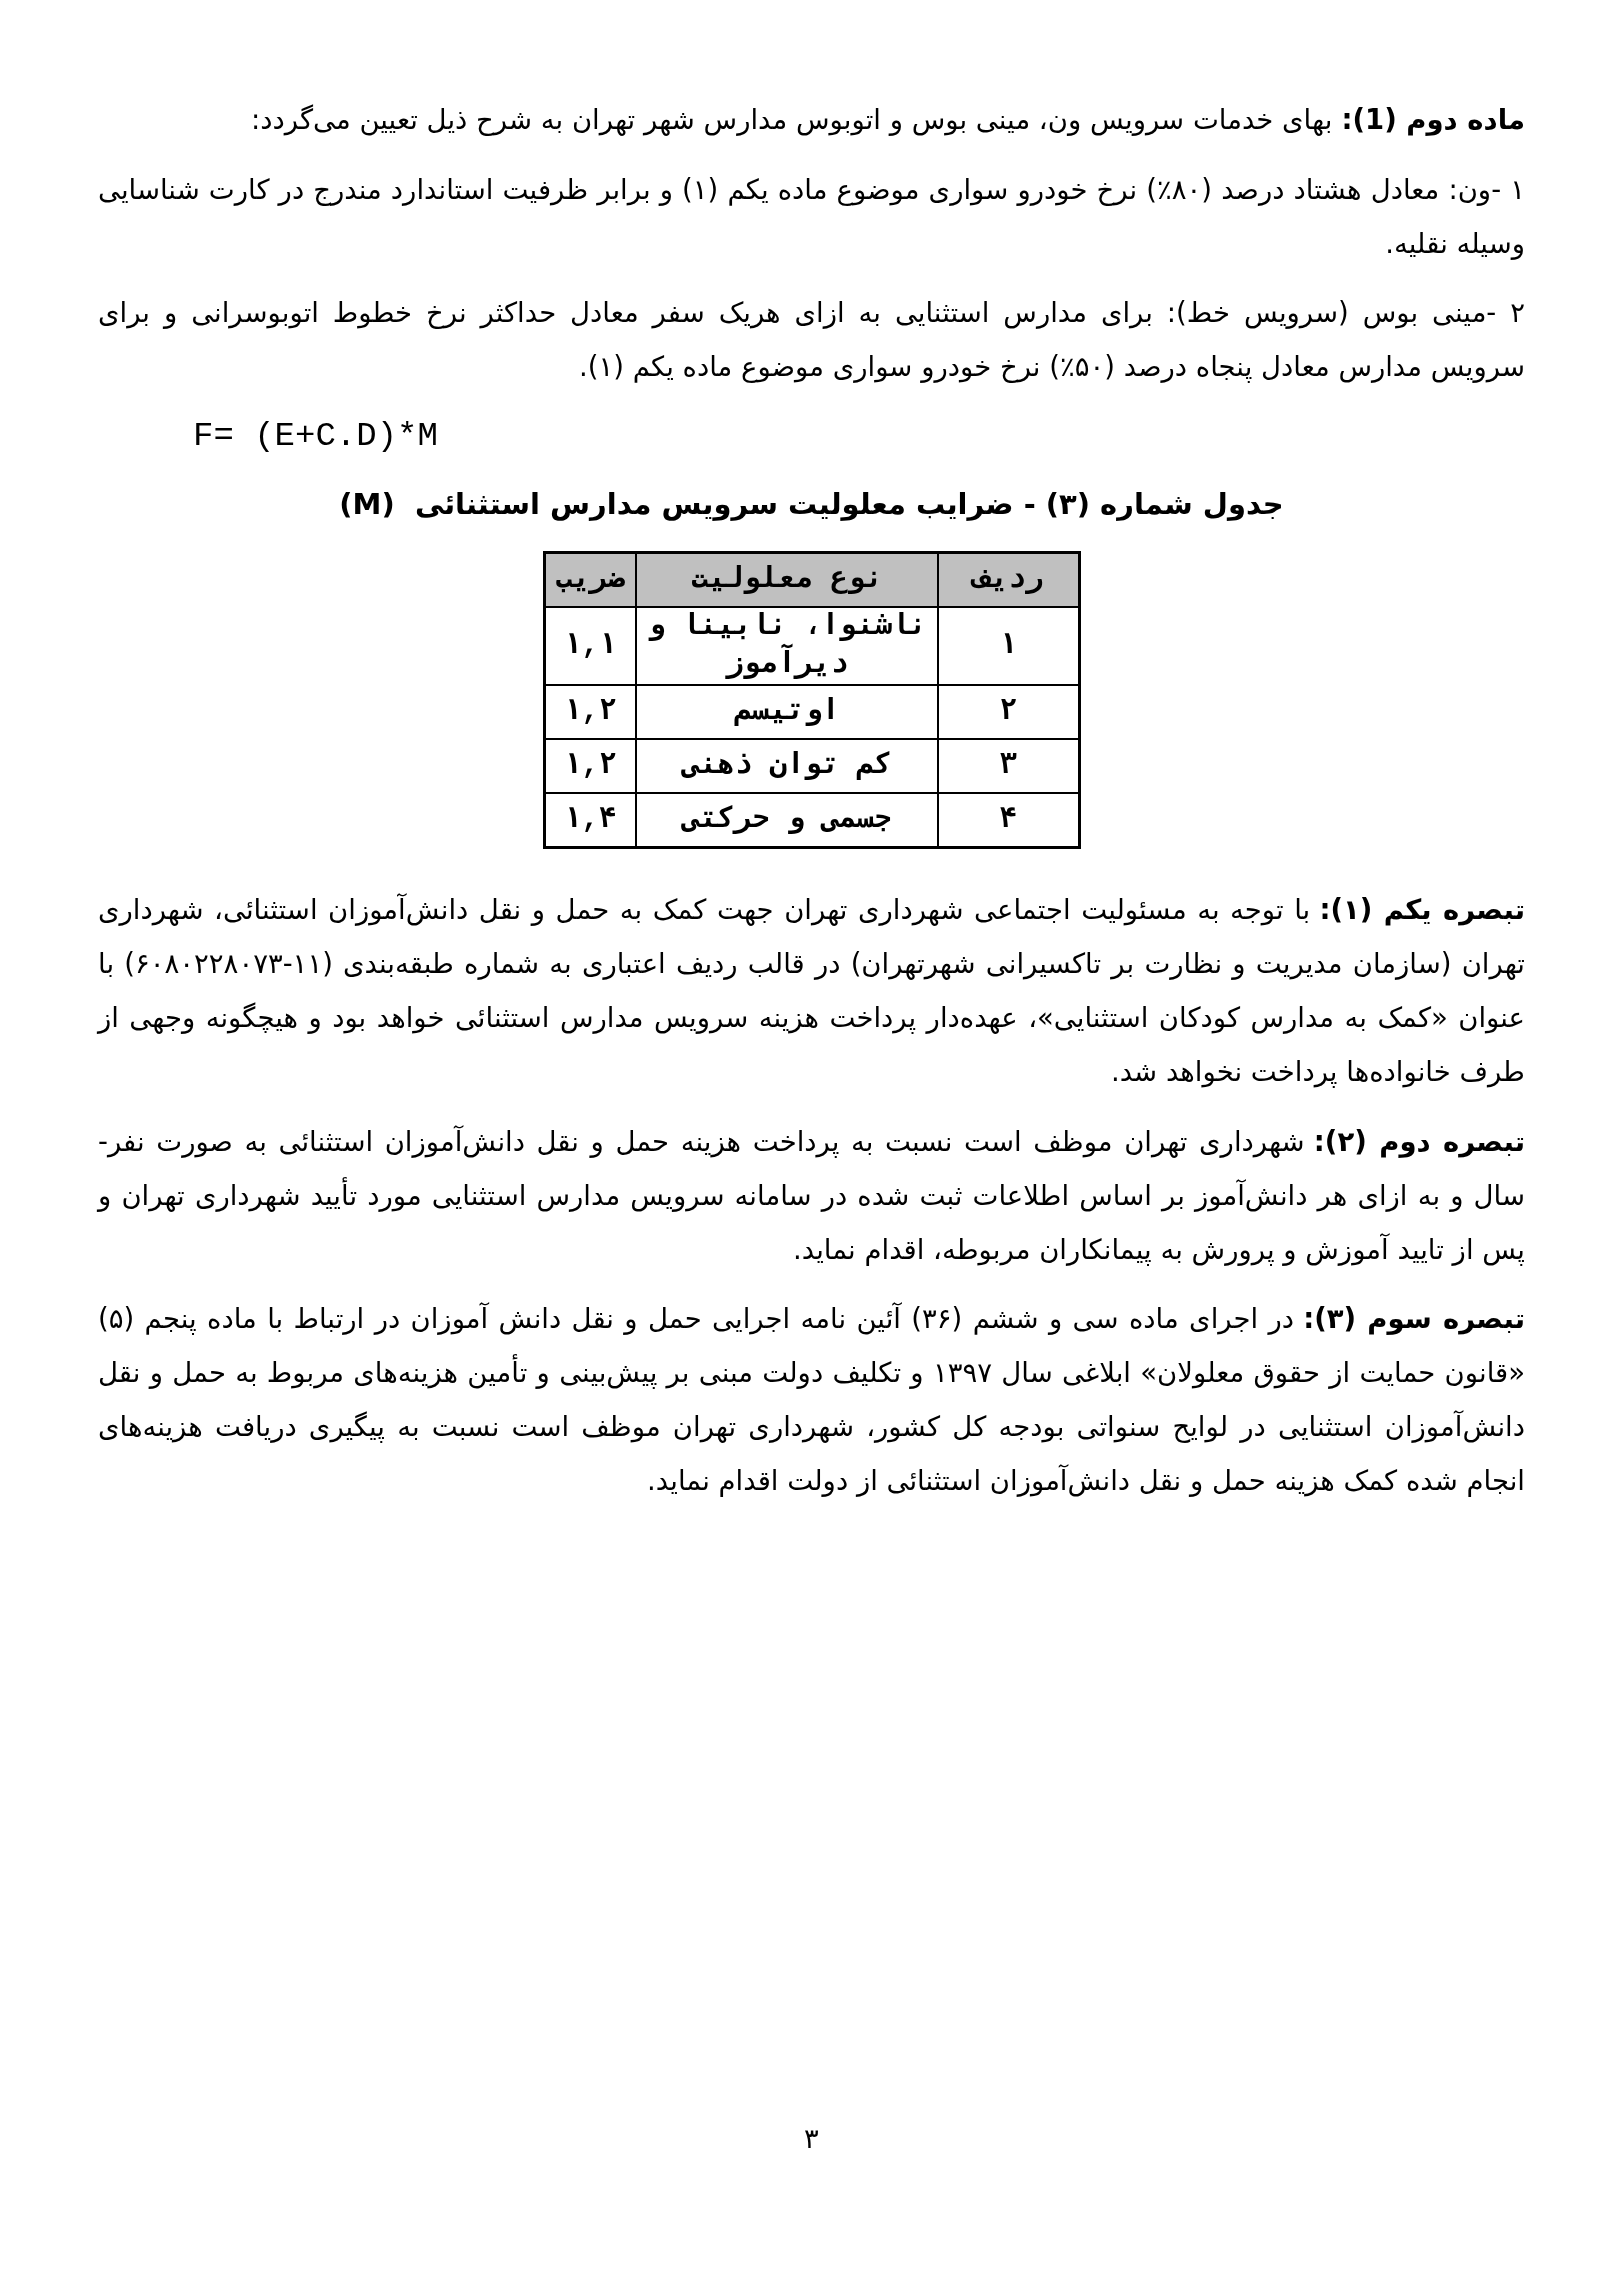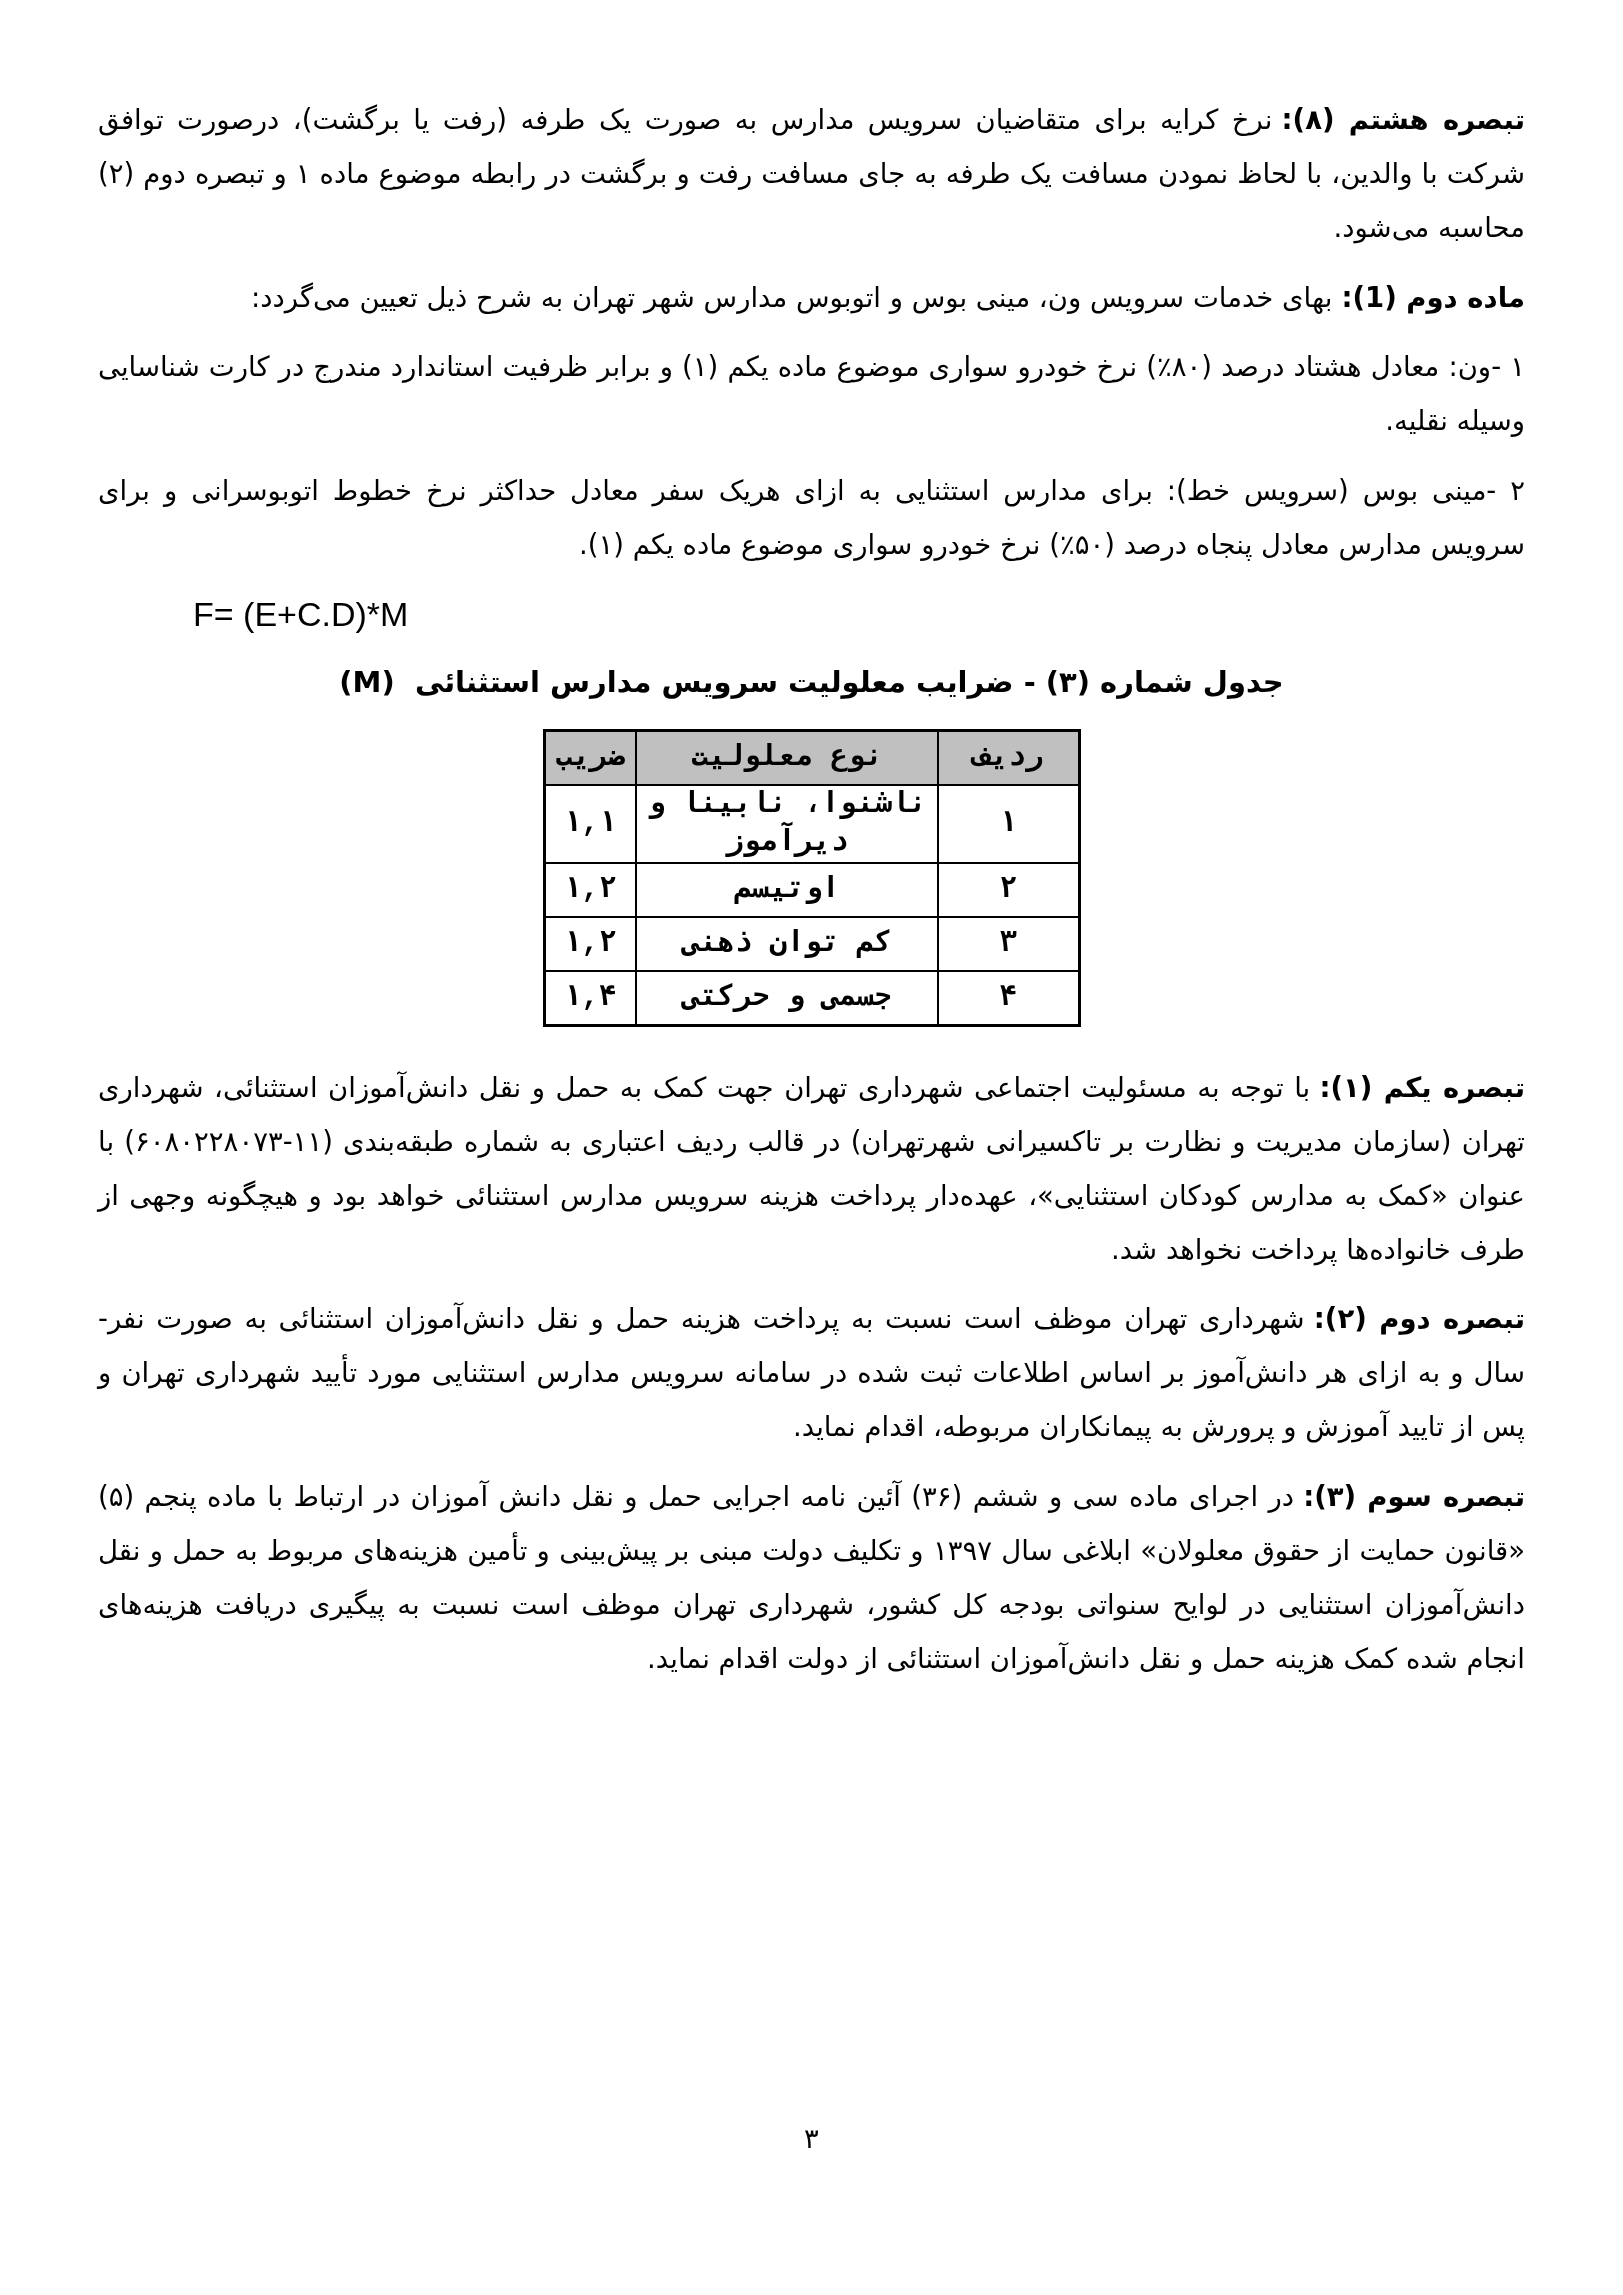--- a/index.html
+++ b/index.html
@@ -26,21 +26,21 @@
   p.para {
     margin: 0 0 15.7px 0;
     text-align: justify;
     text-justify: inter-word;
   }
   b.lead { font-weight: bold; }
   b.lead:not(:empty) { margin-left: 9.2px; }
   .formula {
     direction: ltr;
     text-align: left;
-    font-family: Liberation Sans, sans-serif;
+    font-family: Liberation Mono, monospace;
     font-size: 34px;
     padding-left: 95px;
     margin: 2.6px 0 14.4px 0;
   }
   .table-caption {
     text-align: center;
     margin: 0 0 19.6px 0;
     font-size: 29px;
     font-weight: bold;
   }
@@ -73,21 +73,20 @@
     font-size: 27.5px;
     line-height: 31px;
   }
 </style>
 </head>
 <body>
 
 <div class="page">
 
 
-  <p class="para"><b class="lead">تبصره هشتم (۸):</b><span>نرخ کرایه برای متقاضیان سرویس مدارس به صورت یک طرفه (رفت یا برگشت)، درصورت توافق شرکت با والدین، با لحاظ نمودن مسافت یک طرفه به جای مسافت رفت و برگشت در رابطه موضوع ماده ۱ و تبصره دوم (۲) محاسبه می‌شود.</span></p>
 
   <p class="para"><b class="lead">ماده دوم (1):</b><span>بهای خدمات سرویس ون، مینی بوس و اتوبوس مدارس شهر تهران به شرح ذیل تعیین می‌گردد:</span></p>
 
   <p class="para"><b class="lead"></b><span>۱ -ون: معادل هشتاد درصد (⁦٪۸۰⁩) نرخ خودرو سواری موضوع ماده یکم (۱) و برابر ظرفیت استاندارد مندرج در کارت شناسایی وسیله نقلیه.</span></p>
 
   <p class="para"><b class="lead"></b><span>۲ -مینی بوس (سرویس خط): برای مدارس استثنایی به ازای هریک سفر معادل حداکثر نرخ خطوط اتوبوسرانی و برای سرویس مدارس معادل پنجاه درصد (⁦٪۵۰⁩) نرخ خودرو سواری موضوع ماده یکم (۱).</span></p>
 
 
 
   <div class="formula">F= (E+C.D)*M</div>

